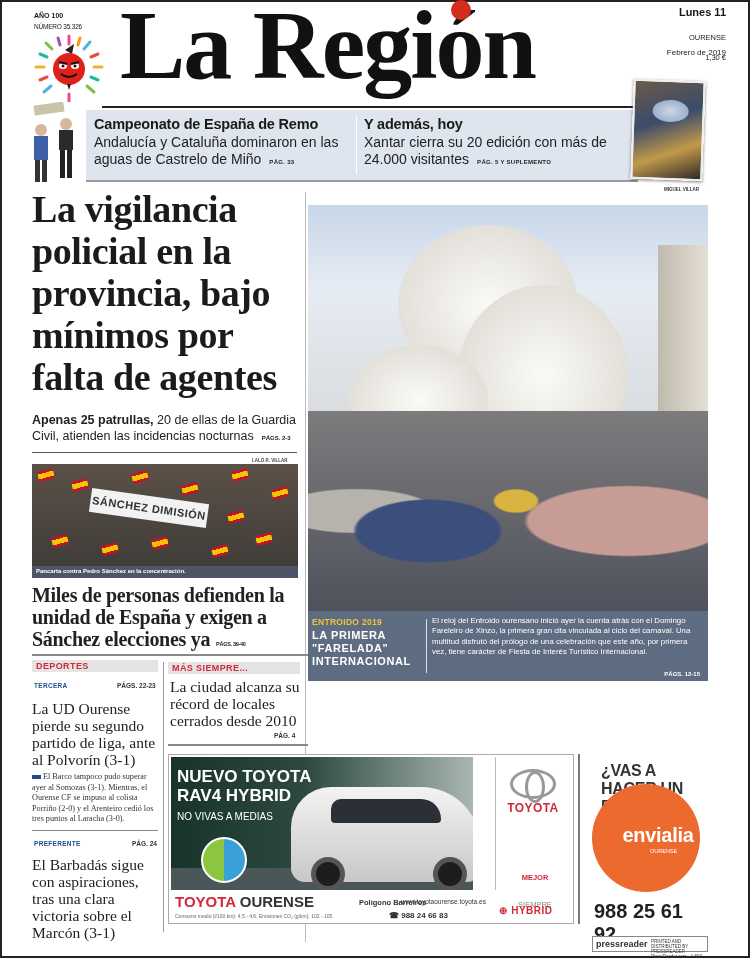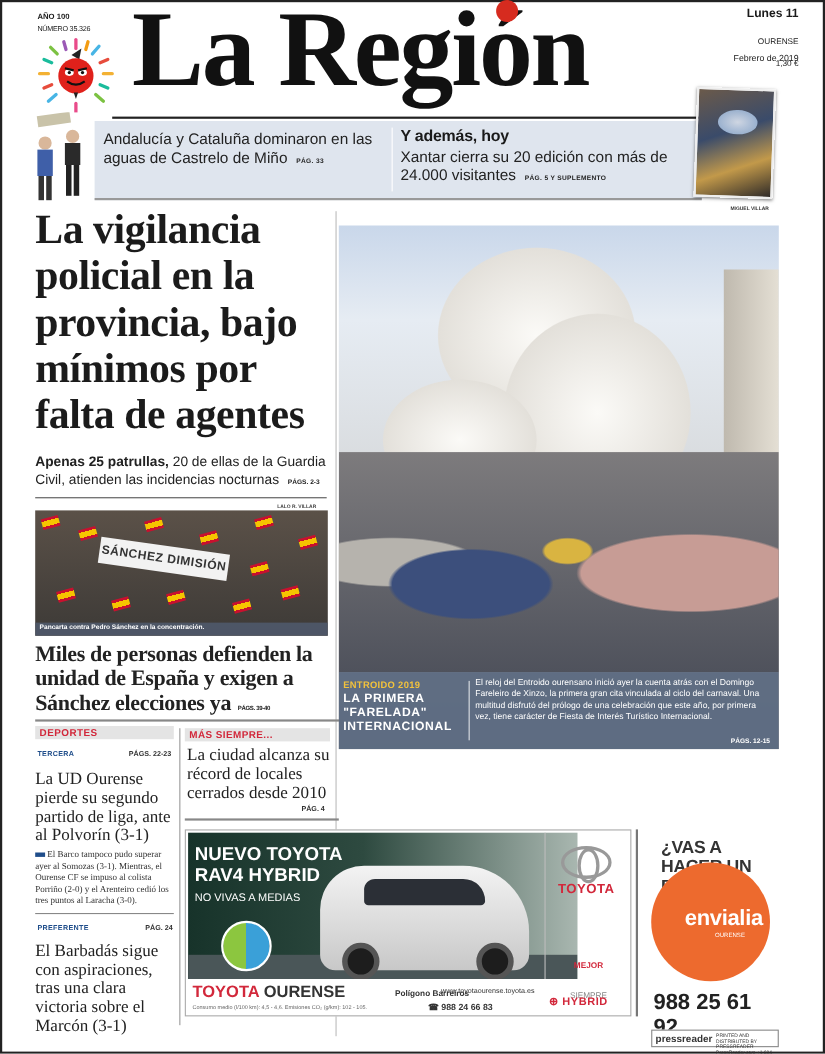--- a/index.html
+++ b/index.html
@@ -79,21 +79,21 @@
   .main-photo .crowd { position: absolute; left: 0; bottom: 70px; width: 100%; height: 200px; background: radial-gradient(ellipse at 30% 60%,#3c4f7c 0 18%,transparent 19%), radial-gradient(ellipse at 52% 45%,#d9b441 0 7%,transparent 8%), radial-gradient(ellipse at 80% 55%,#c79c95 0 22%,transparent 23%), radial-gradient(ellipse at 12% 50%,#b6b3ad 0 15%,transparent 16%), linear-gradient(180deg,#7d7b7d,#4f525c); }
   .main-photo .caption-box { position: absolute; left: 0; bottom: 0; width: 100%; height: 70px; background: rgba(92,108,130,.93); color: #fff; }
   .cap-kicker { position: absolute; left: 4px; top: 6px; font-size: 8.5px; font-weight: bold; color: #f2c23c; letter-spacing: .3px; }
   .cap-title { position: absolute; left: 4px; top: 18px; width: 112px; font-size: 11px; line-height: 13px; font-weight: bold; letter-spacing: .6px; color: #fff; }
   .cap-sep { position: absolute; left: 118px; top: 8px; width: 1px; height: 54px; background: #fff; opacity: .8; }
   .cap-body { position: absolute; left: 124px; top: 5px; width: 268px; font-size: 7.8px; line-height: 10.4px; color: #fff; }
   .cap-pag { position: absolute; right: 8px; bottom: 4px; font-size: 6px; font-weight: bold; }
 
   
   .ad-toyota { left: 166px; top: 752px; width: 406px; height: 170px; border: 1px solid #aaa; background: #fff; }
-  .ad-img { position: absolute; left: 2px; top: 2px; width: 354px; height: 133px; overflow: hidden; background: linear-gradient(90deg,#17332a 0%,#2e4a40 45%,#a9b7b0 100%); }
+  .ad-img { position: absolute; left: 2px; top: 2px; width: 302px; height: 133px; overflow: hidden; background: linear-gradient(90deg,#17332a 0%,#2e4a40 45%,#a9b7b0 100%); }
   .ad-img .car { position: absolute; left: 120px; top: 30px; width: 190px; height: 95px; border-radius: 40px 60px 14px 14px; background: linear-gradient(180deg,#f3f3f3,#c8c8c8); }
   .ad-img .car::before { content: ""; position: absolute; left: 40px; top: 12px; width: 110px; height: 24px; background: #2b2f36; border-radius: 10px 20px 4px 4px; }
   .ad-img .wheel { position: absolute; width: 34px; height: 34px; border-radius: 50%; background: #1d1d1d; border: 5px solid #555; top: 100px; }
   .ad-img .road { position: absolute; left: 0; bottom: 0; width: 100%; height: 22px; background: #4a5658; }
   .ad-img .eco { position: absolute; left: 30px; top: 80px; width: 46px; height: 46px; border-radius: 50%; background: linear-gradient(90deg,#8cc63f 50%,#3aa0d8 50%); border: 2px solid #fff; }
   .ad-t1 { position: absolute; left: 6px; top: 10px; font-size: 17px; font-weight: bold; color: #fff; line-height: 19px; }
   .ad-t2 { position: absolute; left: 6px; top: 54px; font-size: 10px; color: #fff; }
   .ad-logo { position: absolute; left: 336px; top: 14px; width: 56px; text-align: center; }
   .ad-logo .ring { width: 46px; height: 30px; margin: 0 auto; border: 3px solid #999; border-radius: 50%; position: relative; }
   .ad-logo .ring::after { content: ""; position: absolute; left: 12px; top: -1px; width: 14px; height: 26px; border: 3px solid #999; border-radius: 50%; }
@@ -177,20 +177,21 @@
       <rect x="29" y="58" width="5" height="22" fill="#333"></rect>
       <rect x="36" y="58" width="5" height="22" fill="#333"></rect>
       <circle cx="60" cy="22" r="6" fill="#d9b79a"></circle>
       <rect x="53" y="28" width="14" height="20" fill="#2a2a2a"></rect>
       <rect x="54" y="48" width="5" height="28" fill="#222"></rect>
       <rect x="61" y="48" width="5" height="28" fill="#222"></rect>
     </svg>
   </div>
   <div class="abs teaser-band">
     <div class="teaser teaser-left">
+      <h3>Campeonato de España de Remo</h3>
       <p><span>Andalucía y Cataluña dominaron en las aguas de Castrelo de Miño</span><span class="pag">PÁG. 33</span></p>
     </div>
     <div class="teaser-divider"></div>
     <div class="teaser teaser-right">
       <h3>Y además, hoy</h3>
       <p><span>Xantar cierra su 20 edición con más de 24.000 visitantes</span><span class="pag">PÁG. 5 Y SUPLEMENTO</span></p>
     </div>
   </div>
   <div class="abs supplement"></div>
   <div class="abs photo-credit-main">MIGUEL VILLAR</div>

